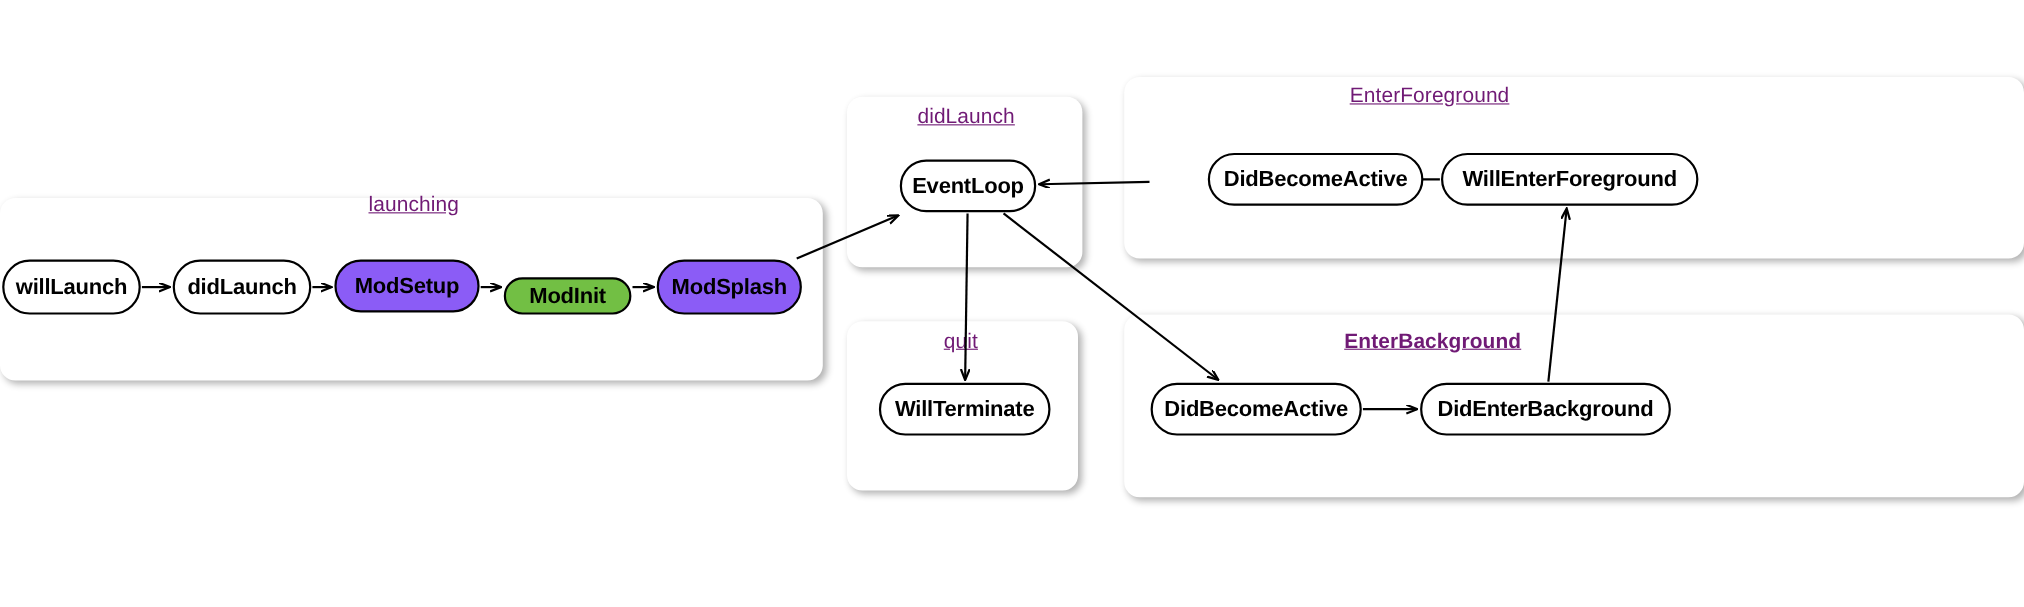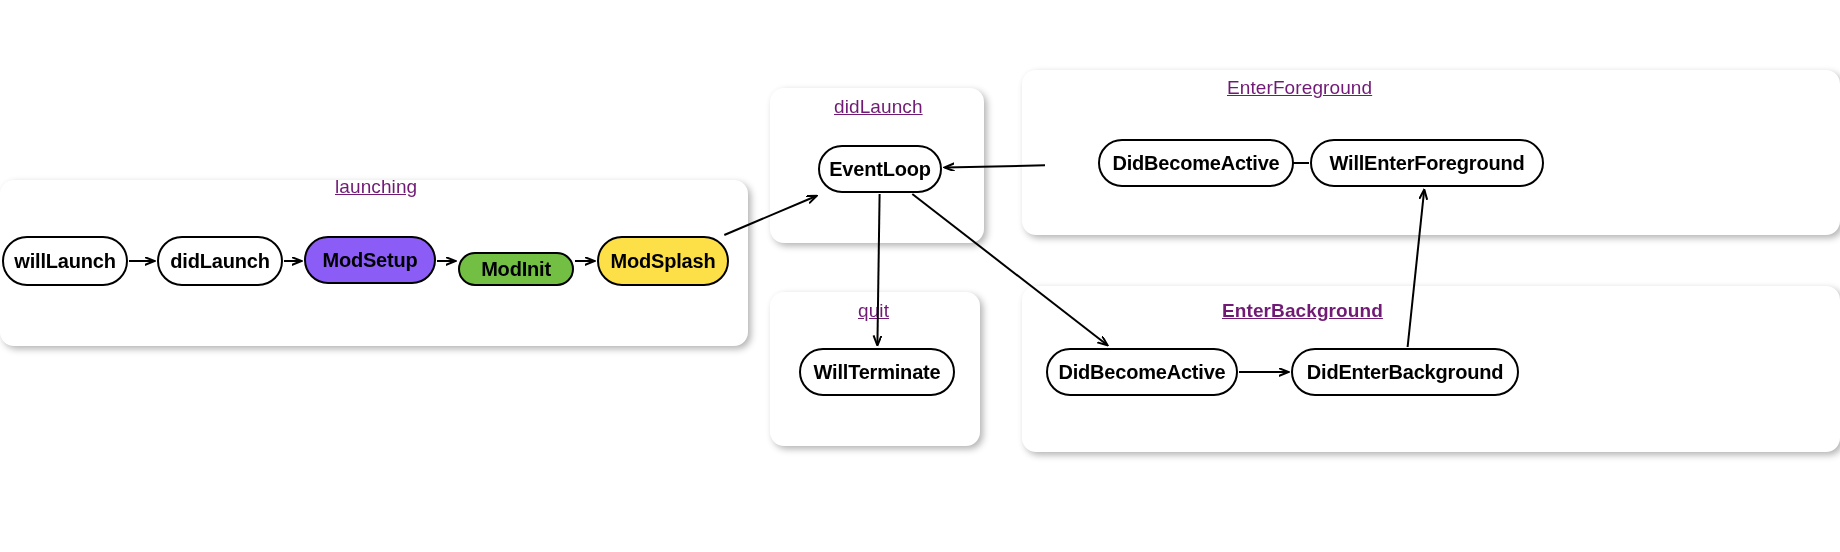--- a/index.html
+++ b/index.html
@@ -107,21 +107,21 @@
         <line x1="912.3" y1="194.0" x2="1107.2" y2="345.0" marker-end="url(#ah)" stroke="#000000" stroke-width="2"></line>
         <line x1="1239.0" y1="372.0" x2="1288.0" y2="372.0" marker-end="url(#ah)" stroke="#000000" stroke-width="2"></line>
         <line x1="1407.6" y1="347.0" x2="1424.2" y2="190.0" marker-end="url(#ah)" stroke="#000000" stroke-width="2"></line>
       </g>
   </svg>
 
   <div class="node" id="n-willLaunch" style="left: 2px; top: 236px; width: 126px; height: 50px; border-radius: 25px;">willLaunch</div>
   <div class="node" id="n-didLaunch" style="left: 157px; top: 236px; width: 126px; height: 50px; border-radius: 25px;">didLaunch</div>
   <div class="node green" id="n-modSetup" style="left: 304px; top: 236px; width: 132px; height: 48px; border-radius: 25px; background: #8b5cf6;">ModSetup</div>
   <div class="node green" id="n-modInit" style="left: 458px; top: 236px; width: 116px; height: 34px; border-radius: 25px; background: rgb(114, 191, 68); margin-top: 16px;">ModInit</div>
-  <div class="node green" id="n-modSplash" style="left: 597px; top: 236px; width: 132px; height: 50px; border-radius: 25px; background: #fde047;">ModSplash</div>
+  <div class="node green" id="n-modSplash" style="left: 597px; top: 236px; width: 132px; height: 50px; border-radius: 25px; background: #8b5cf6;">ModSplash</div>
   <div class="node" id="n-eventLoop" style="left: 818px; top: 145px; width: 124px; height: 48px; border-radius: 24px;">EventLoop</div>
   <div class="node" id="n-willTerminate" style="left: 799px; top: 348px; width: 156px; height: 48px; border-radius: 24px;">WillTerminate</div>
   <div class="node" id="n-didBecomeActive" style="left: 1098px; top: 139px; width: 196px; height: 48px; border-radius: 24px;">DidBecomeActive</div>
   <div class="node" id="n-willEnterForeground" style="left: 1310px; top: 139px; width: 234px; height: 48px; border-radius: 24px;">WillEnterForeground</div>
   <div class="node" id="n-willResginActive" style="left: 1046px; top: 348px; width: 192px; height: 48px; border-radius: 24px;">DidBecomeActive</div>
   <div class="node" id="n-didEnterBackground" style="left: 1291px; top: 348px; width: 228px; height: 48px; border-radius: 24px;">DidEnterBackground</div>
 
 </div>
 
 </body></html>

